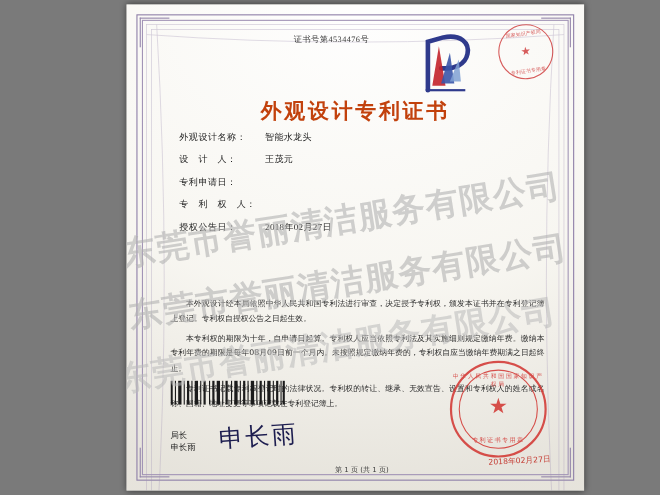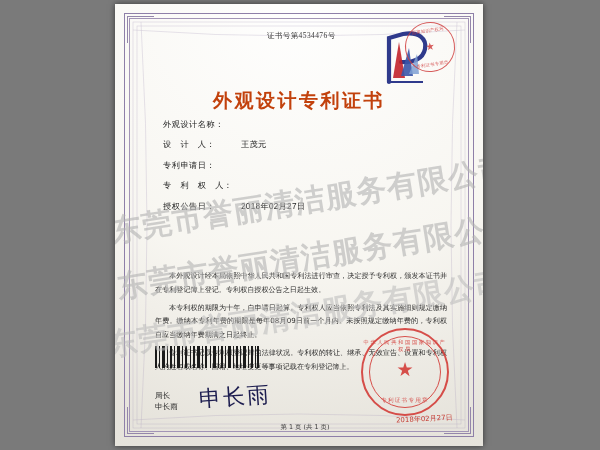--- a/index.html
+++ b/index.html
@@ -20,21 +20,21 @@
     width: 600px;
     height: 450px;
     background: #7a7a7a;
   }
 
   
   .sheet {
     position: absolute;
     left: 115px;
     top: 4px;
-    width: 368px;
+    width: 416px;
     height: 442px;
     background: #fbfaf6;
     box-shadow: 0 0 6px rgba(0,0,0,.55);
     overflow: hidden;
   }
   .sheet::before {
     
     content: "";
     position: absolute;
     inset: 0;
@@ -144,21 +144,21 @@
     width: 280px;
   }
   .frow {
     display: flex;
     align-items: baseline;
     font-size: 8.2px;
     color: #242424;
     line-height: 1;
     margin-bottom: 12.2px;
     white-space: nowrap;
-    font-family: Liberation Sans, sans-serif;
+    font-family: Liberation Serif, serif;
   }
   .flabel {
     width: 78px;
     flex: 0 0 78px;
     letter-spacing: .5px;
   }
   .fvalue {
     flex: 1 1 auto;
     letter-spacing: .3px;
   }
@@ -344,20 +344,21 @@
       <div class="ts-txt ts-top">国家知识产权局</div>
       <div class="ts-star">★</div>
       <div class="ts-txt ts-bot">专利证书专用章</div>
     </div>
 
     <div class="main-title">外观设计专利证书</div>
 
     <div class="fields">
       <div class="frow">
         <span class="flabel">外观设计名称：</span>
+        <span class="fvalue">智能水龙头</span>
       </div>
       <div class="frow">
         <span class="flabel">设　计　人：</span>
         <span class="fvalue">王茂元</span>
       </div>
       <div class="frow">
         <span class="flabel">专利申请日：</span>
       </div>
       <div class="frow">
         <span class="flabel">专　利　权　人：</span>

